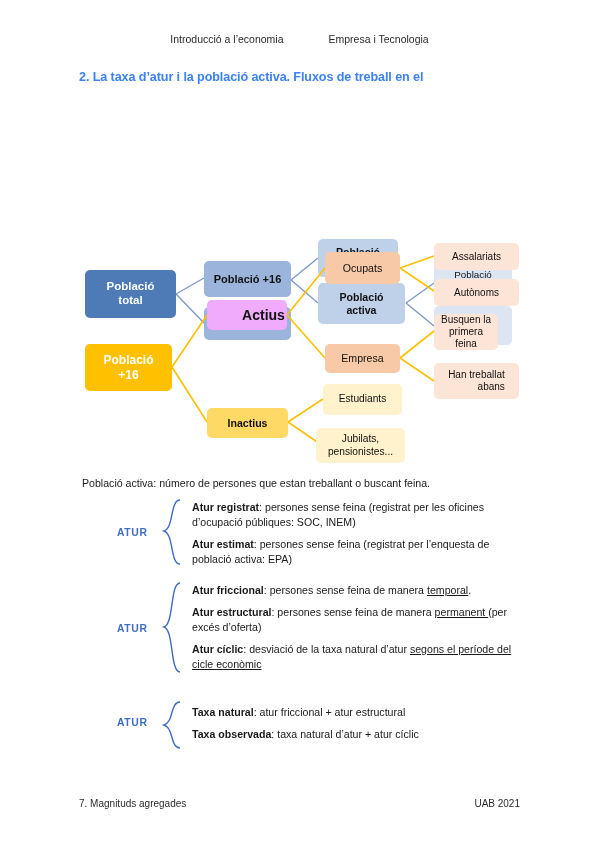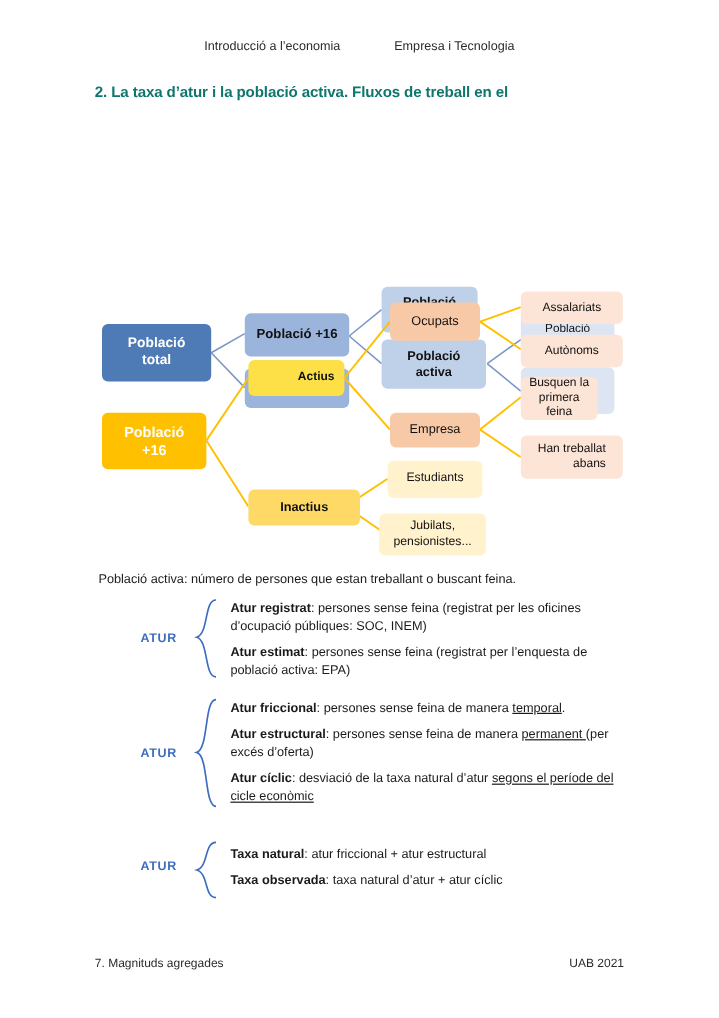--- a/index.html
+++ b/index.html
@@ -27,21 +27,21 @@
     font-size: 10.5px;
     color: #2b2b2b;
   }
 
   .doc-title {
     position: absolute;
     left: 79px; top: 70px;
     width: 460px;
     font-size: 12.6px;
     font-weight: bold;
-    color: #0f766e;
+    color: #3b82f6;
     letter-spacing: -0.1px;
   }
 
   
   .diagram {
     position: absolute;
     left: 0;
   }
   .diagram svg {
     position: absolute;
@@ -62,21 +62,21 @@
   }
 
   
   .n-blue-dark  { background: #4E7AB5; color: #ffffff; font-weight: bold; font-size: 11.5px; }
   .n-blue-mid   { background: #9BB4DC; color: #111111; font-weight: bold; font-size: 11px; }
   .n-blue-light { background: #BFD0E9; color: #111111; font-weight: bold; font-size: 10.6px; }
   .n-blue-pale  { background: #DDE5F3; color: #111111; font-weight: normal; font-size: 9.8px; }
 
   
   .n-amber      { background: #FFC000; color: #ffffff; font-weight: bold; font-size: 12px; }
-  .n-orange     { background: #fde047; color: #111111; font-weight: bold; font-size: 10px; padding-left: 36px; }
+  .n-orange     { background: #f0abfc; color: #111111; font-weight: bold; font-size: 14px; padding-left: 36px; }
   .n-orange-lt  { background: #F8C9A6; color: #111111; font-weight: normal; font-size: 10.6px; text-align: center; }
   .n-peach      { background: #FCE4D6; color: #111111; font-weight: normal; font-size: 10px; }
   .n-yellow     { background: #FFD966; color: #111111; font-weight: bold; font-size: 10.6px; }
   .n-cream      { background: #FFF2CC; color: #111111; font-weight: normal; font-size: 10.2px; }
 
   
   .intro-line {
     position: absolute;
     left: 82px; top: 477px;
     font-size: 10.6px;
@@ -182,21 +182,21 @@
       <path d="M288,422 L323,399"></path>
       <path d="M288,422 L323,446"></path>
     </g>
   </svg>
 
   <div class="node n-amber" style="left:85px; top:344px; width:87px; height:47px;">Població
 +16</div>
 
   <div class="node n-orange" style="left:207px; top:300px; width:80px; height:30px;">Actius</div>
 
-  <div class="node n-yellow" style="left:207px; top:408px; width:93px; height:30px;">Inactius</div>
+  <div class="node n-yellow" style="left:207px; top:408px; width:81px; height:30px;">Inactius</div>
 
   <div class="node n-orange-lt" style="left:325px; top:252px; width:75px; height:32px;">Ocupats</div>
 
   <div class="node n-orange-lt" style="left:325px; top:344px; width:75px; height:29px;">Empresa</div>
 
   <div class="node n-peach" style="left:434px; top:243px; width:85px; height:27px;">Assalariats</div>
 
   <div class="node n-peach" style="left:434px; top:279px; width:85px; height:27px;">Autònoms</div>
 
   <div class="node n-peach" style="left:434px; top:314px; width:64px; height:36px;">Busquen la

